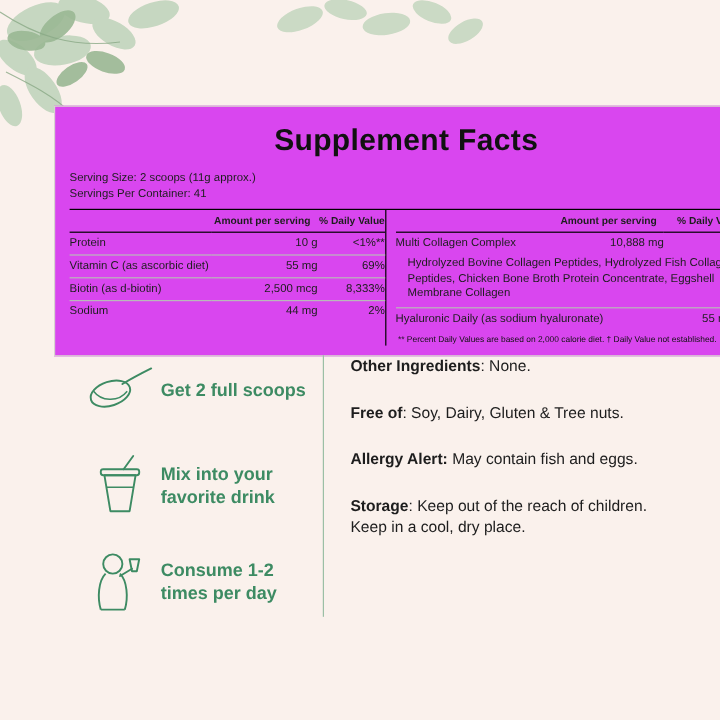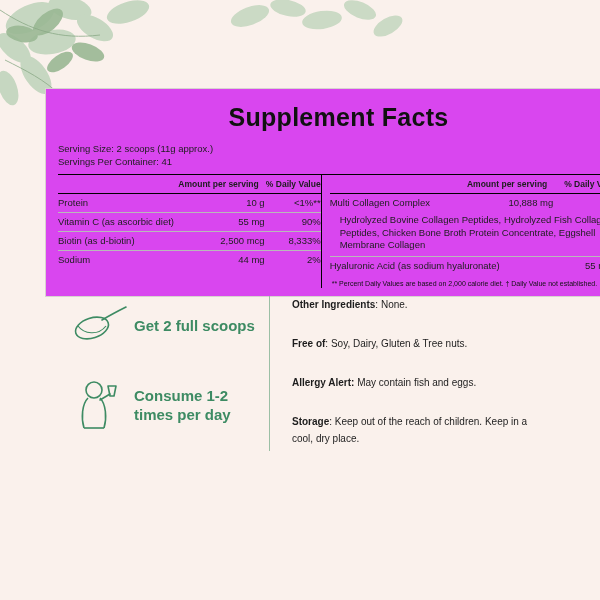--- a/index.html
+++ b/index.html
@@ -149,21 +149,21 @@
     line-height: 19px;
     padding-left: 4px;
   }
   .info {
     padding-left: 22px;
     width: 270px;
     box-sizing: border-box;
   }
   .info p {
     margin: 0 0 22px 0;
-    font-size: 10px;
+    font-size: 13px;
     line-height: 17px;
     color: #1d1d1d;
   }
   .info p:last-child { margin-bottom: 4px; }
   .info b { font-weight: bold; }
 </style>
 </head>
 <body>
 
 <svg class="leaf-deco" viewBox="0 0 260 120">
@@ -215,21 +215,21 @@
           <td class="dv">% Daily Value</td>
         </tr>
         <tr class="rowline">
           <td class="nm">Protein</td>
           <td class="amt">10 g</td>
           <td class="dv">&lt;1%**</td>
         </tr>
         <tr class="rowline">
           <td class="nm">Vitamin C (as ascorbic diet)</td>
           <td class="amt">55 mg</td>
-          <td class="dv">90%</td>
+          <td class="dv">69%</td>
         </tr>
         <tr class="rowline">
           <td class="nm">Biotin (as d-biotin)</td>
           <td class="amt">2,500 mcg</td>
           <td class="dv">8,333%</td>
         </tr>
         <tr>
           <td class="nm">Sodium</td>
           <td class="amt">44 mg</td>
           <td class="dv">2%</td>
@@ -250,21 +250,21 @@
           <td class="nm">Multi Collagen Complex</td>
           <td class="amt">10,888 mg</td>
           <td class="dv">†</td>
         </tr>
       </tbody>
         </table>
       <div class="sub-ing">Hydrolyzed Bovine Collagen Peptides, Hydrolyzed Fish Collagen Peptides, Chicken Bone Broth Protein Concentrate, Eggshell Membrane Collagen</div>
       <table class="nut">
         <tbody>
             <tr>
-          <td class="nm">Hyaluronic Acid (as sodium hyaluronate)</td>
+          <td class="nm">Hyaluronic Daily (as sodium hyaluronate)</td>
           <td class="amt">55 mg</td>
           <td class="dv">†</td>
         </tr>
       </tbody>
         </table>
       <div class="footnote">** Percent Daily Values are based on 2,000 calorie diet. † Daily Value not established.</div>
     </div>
 
   </div>
 </div>
@@ -277,20 +277,31 @@
       <div class="step-icon">
         <svg viewBox="0 0 60 58" width="60" height="58">
           <ellipse cx="22" cy="32" rx="17" ry="10" fill="none" stroke="#3d8b63" stroke-width="1.6" transform="rotate(-18 22 32)"></ellipse>
           <path d="M32 24 C 42 18, 50 14, 56 11" fill="none" stroke="#3d8b63" stroke-width="1.6" stroke-linecap="round"></path>
           <path d="M8 30 C 14 38, 28 40, 36 30" fill="none" stroke="#3d8b63" stroke-width="1.2"></path>
         </svg>
       </div>
       <div class="step-label">Get 2 full scoops</div>
     </div>
 
+    <div class="step">
+      <div class="step-icon">
+        <svg viewBox="0 0 60 58" width="60" height="58">
+          <path d="M17 20 L22 50 L38 50 L43 20 Z" fill="none" stroke="#3d8b63" stroke-width="1.6" stroke-linejoin="round"></path>
+          <rect x="14" y="15" width="32" height="5" rx="2" fill="none" stroke="#3d8b63" stroke-width="1.6"></rect>
+          <path d="M33 15 L41 4" fill="none" stroke="#3d8b63" stroke-width="1.6" stroke-linecap="round"></path>
+          <path d="M19 30 L41 30" stroke="#3d8b63" stroke-width="1.2"></path>
+        </svg>
+      </div>
+      <div class="step-label">Mix into your favorite drink</div>
+    </div>
 
     <div class="step">
       <div class="step-icon">
         <svg viewBox="0 0 60 58" width="60" height="58">
           <circle cx="24" cy="14" r="8" fill="none" stroke="#3d8b63" stroke-width="1.6"></circle>
           <path d="M18 22 C 12 28, 11 42, 14 52" fill="none" stroke="#3d8b63" stroke-width="1.6"></path>
           <path d="M30 22 C 36 28, 37 42, 34 52" fill="none" stroke="#3d8b63" stroke-width="1.6"></path>
           <path d="M14 52 L34 52" stroke="#3d8b63" stroke-width="1.6"></path>
           <path d="M30 24 L40 18" stroke="#3d8b63" stroke-width="1.6" stroke-linecap="round"></path>
           <path d="M38 10 L46 10 L44 20 L40 20 Z" fill="none" stroke="#3d8b63" stroke-width="1.6" stroke-linejoin="round"></path>

